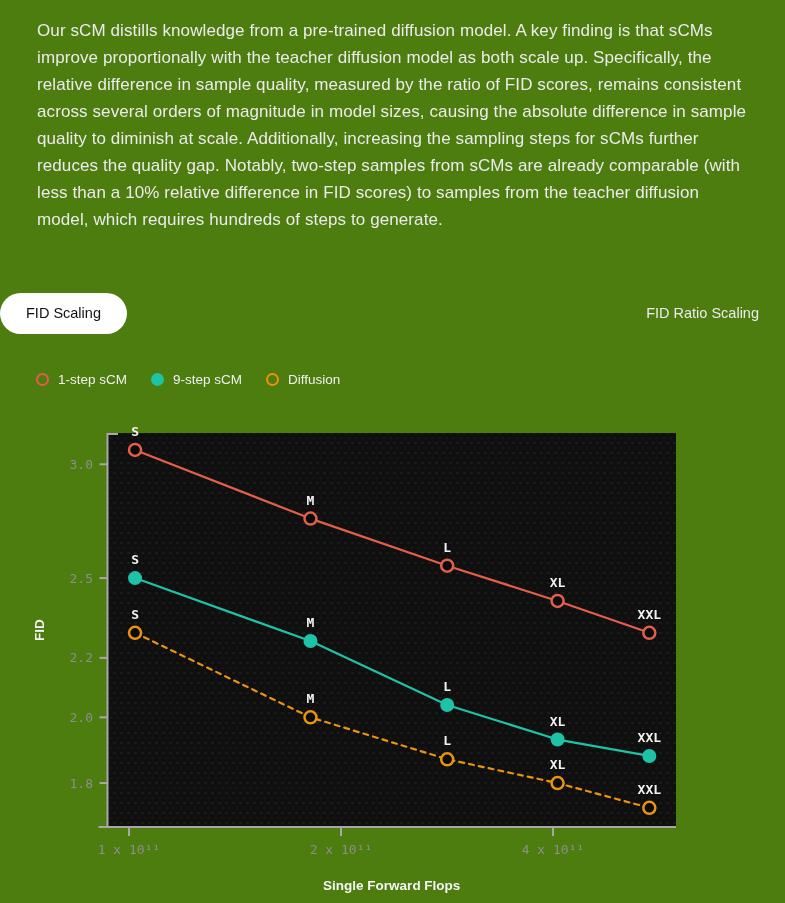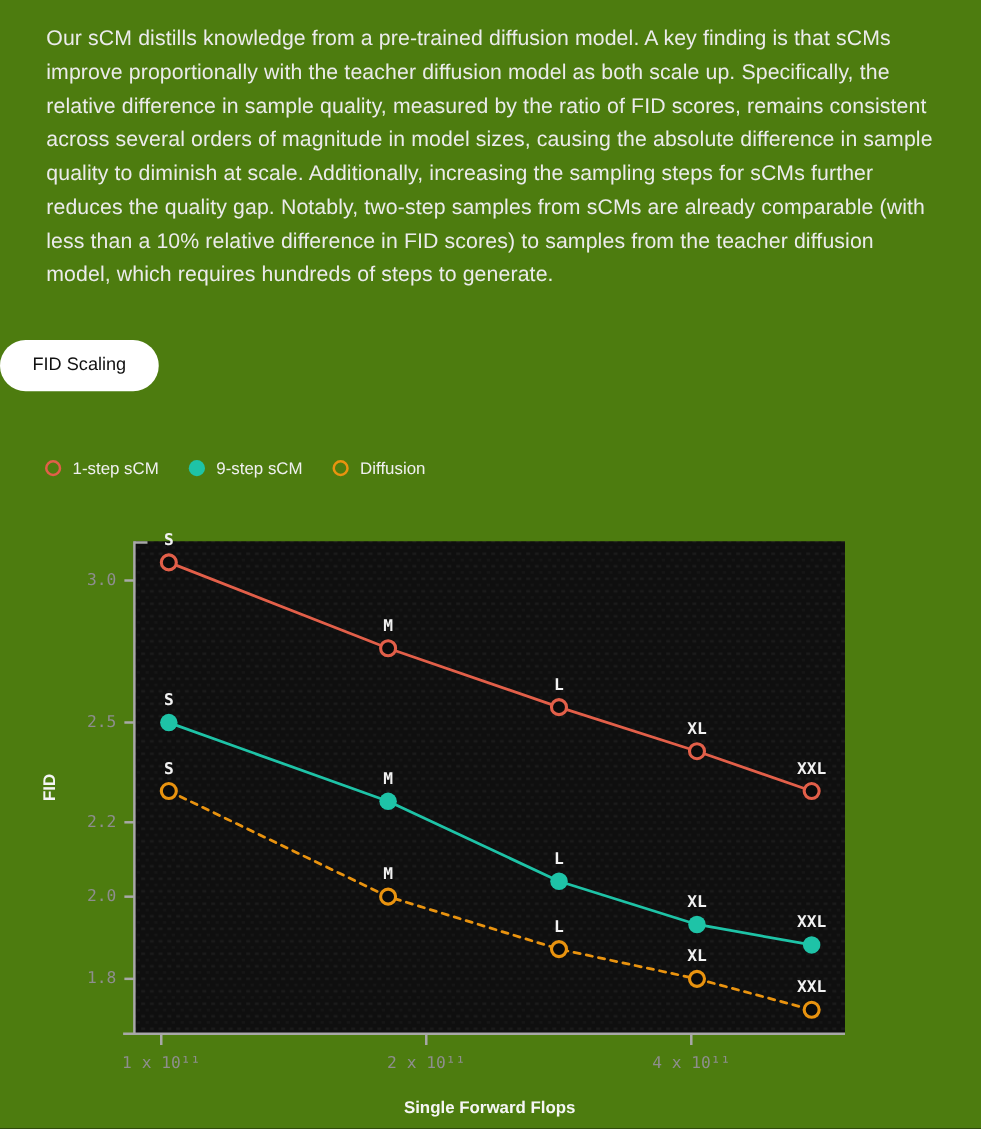--- a/index.html
+++ b/index.html
@@ -7,50 +7,51 @@
     position:relative; width:785px; height:903px; overflow:hidden;
     background:#4d7c0f;
     font-family:"Liberation Sans", sans-serif;
     -webkit-font-smoothing:antialiased;
   }
   .intro {
     position:absolute; left:37px; top:17px; width:716px; margin:0;
     font-size:17px; line-height:27px; color:#ebebeb; letter-spacing:0.1px;
   }
   .tabs {
-    position:absolute; top:272px; left:0; right:0;
+    position:absolute; top:293px; left:0; right:0;
     display:flex; justify-content:space-between; align-items:center; gap:30px;
   }
   .tab {
     font-family:inherit; font-size:14.5px; line-height:1;
     border:none; background:transparent; color:#ececec;
     padding:13px 26px; border-radius:22px; cursor:pointer;
   }
   .tab.selected { background:#ffffff; color:#111111; font-weight:400; }
   .legend {
-    position:absolute; left:36px; top:358px; height:24px;
-    display:flex; align-items:flex-end; gap:24px;
+    position:absolute; left:36px; top:372px; height:24px;
+    display:flex; align-items:flex-start; gap:24px;
   }
   .legend-item { display:flex; align-items:center; gap:9px; cursor:pointer; }
   .legend-label { font-size:13.5px; color:#f0f0f0; }
   .marker { width:13px; height:13px; border-radius:50%; box-sizing:border-box; flex:0 0 auto; }
   .marker.ring   { border:2.5px solid currentColor; background:transparent; }
   .marker.filled { background:currentColor; }
   .chart { position:absolute; left:0; top:420px; width:785px; height:483px; }
   .chart svg { display:block; }
 </style>
 </head>
 <body>
 
 <div class="page">
 
   <p class="intro">Our sCM distills knowledge from a pre-trained diffusion model. A key finding is that sCMs improve proportionally with the teacher diffusion model as both scale up. Specifically, the relative difference in sample quality, measured by the ratio of FID scores, remains consistent across several orders of magnitude in model sizes, causing the absolute difference in sample quality to diminish at scale. Additionally, increasing the sampling steps for sCMs further reduces the quality gap. Notably, two-step samples from sCMs are already comparable (with less than a 10% relative difference in FID scores) to samples from the teacher diffusion model, which requires hundreds of steps to generate.</p>
 
   <div class="tabs">
     <button class="tab selected">FID Scaling</button>
+    <button class="tab">FID Ratio Scaling</button>
   </div>
 
   <div class="legend">
     <div class="legend-item">
       <span class="marker ring" style="color: rgb(226, 95, 73);"></span>
       <span class="legend-label">1-step sCM</span>
     </div>
     <div class="legend-item">
       <span class="marker filled" style="color: rgb(30, 195, 167);"></span>
       <span class="legend-label">9-step sCM</span>

